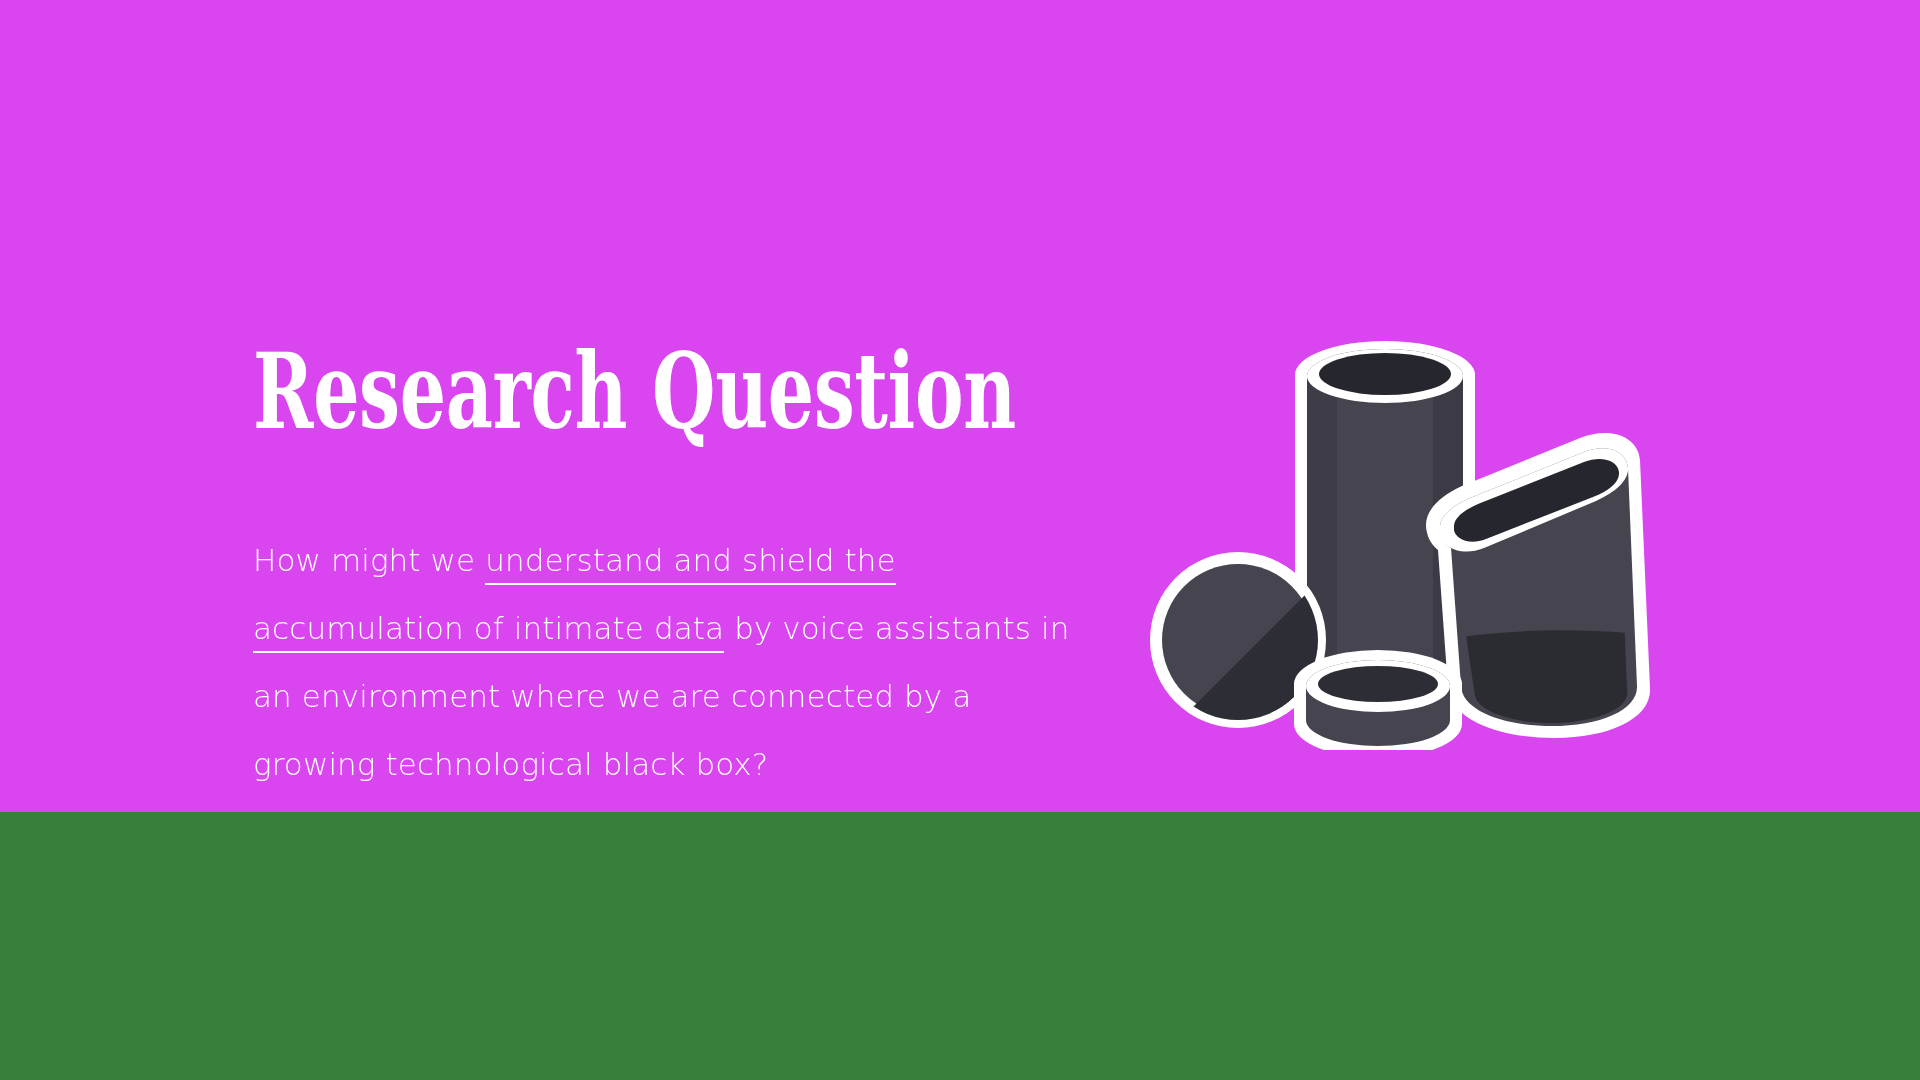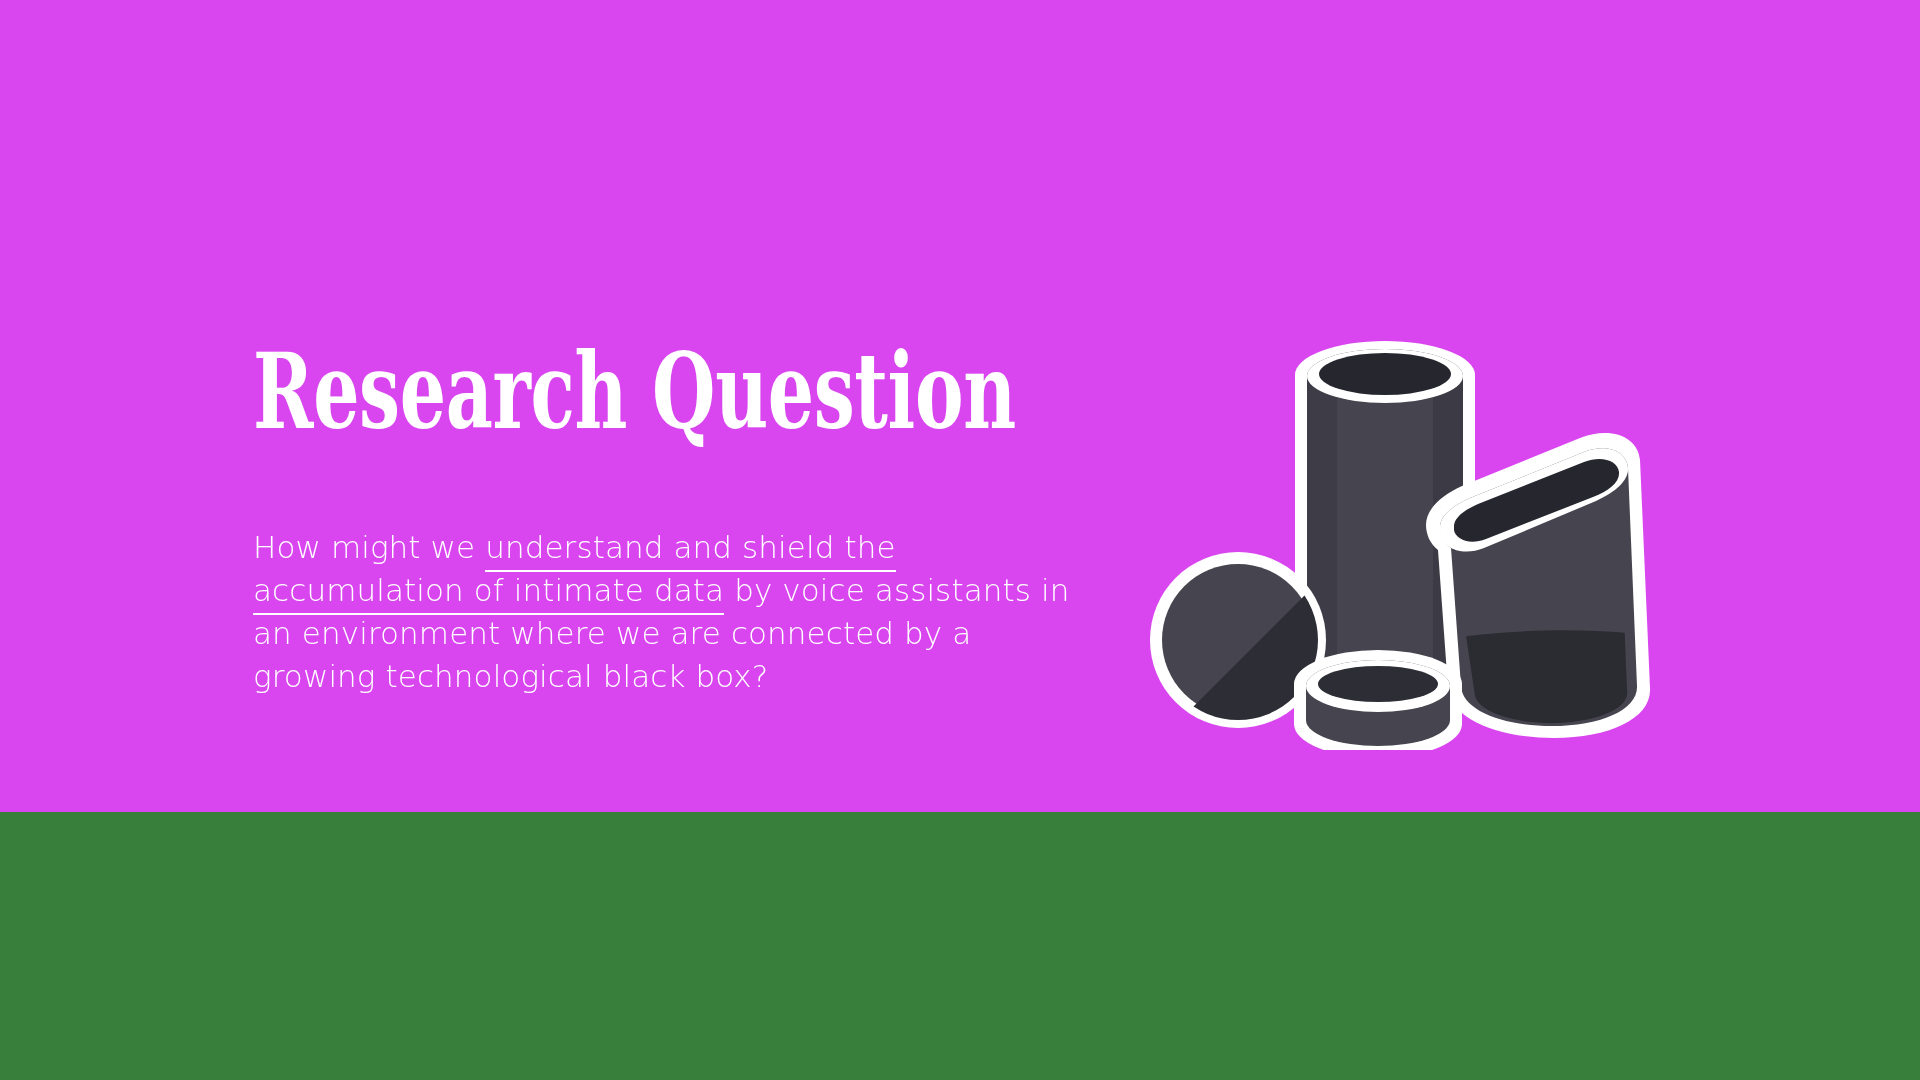--- a/index.html
+++ b/index.html
@@ -49,21 +49,21 @@
   .body-copy {
     position: absolute;
     left: 0;
     top: 186px;
     width: 840px;
     margin: 0;
     color: #FFFFFF;
     font-family: "DejaVu Sans", "Liberation Sans", sans-serif;
     font-weight: 300;
     font-size: 31px;
-    line-height: 43px;
+    line-height: 68px;
     letter-spacing: 0.1px;
   }
 
   .body-copy .link {
     text-decoration: none;
     color: #FFFFFF;
     border-bottom: 2px solid #FFFFFF;
     padding-bottom: 5px;
     box-decoration-break: clone;
     -webkit-box-decoration-break: clone;

